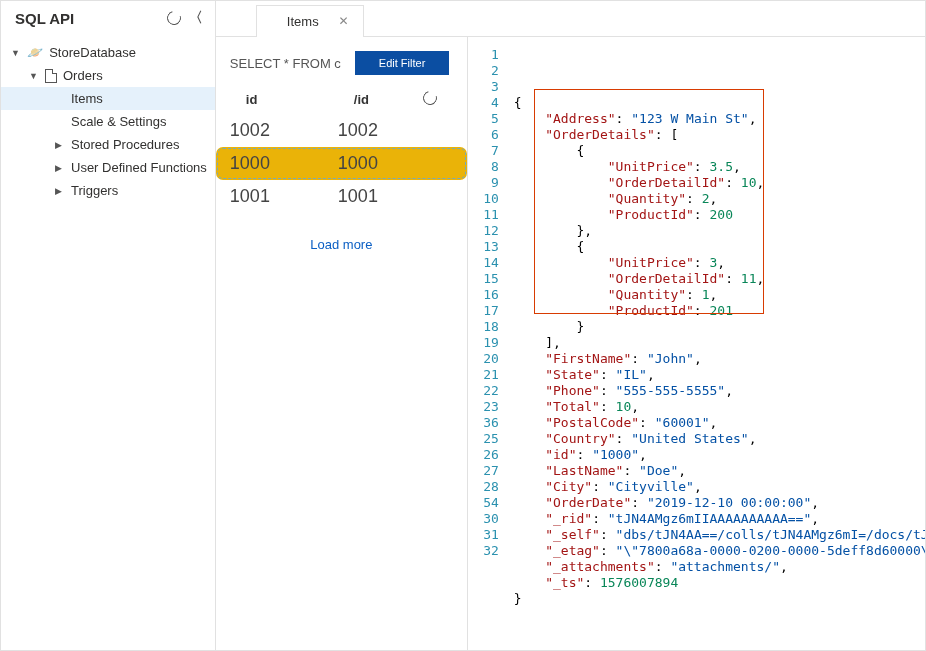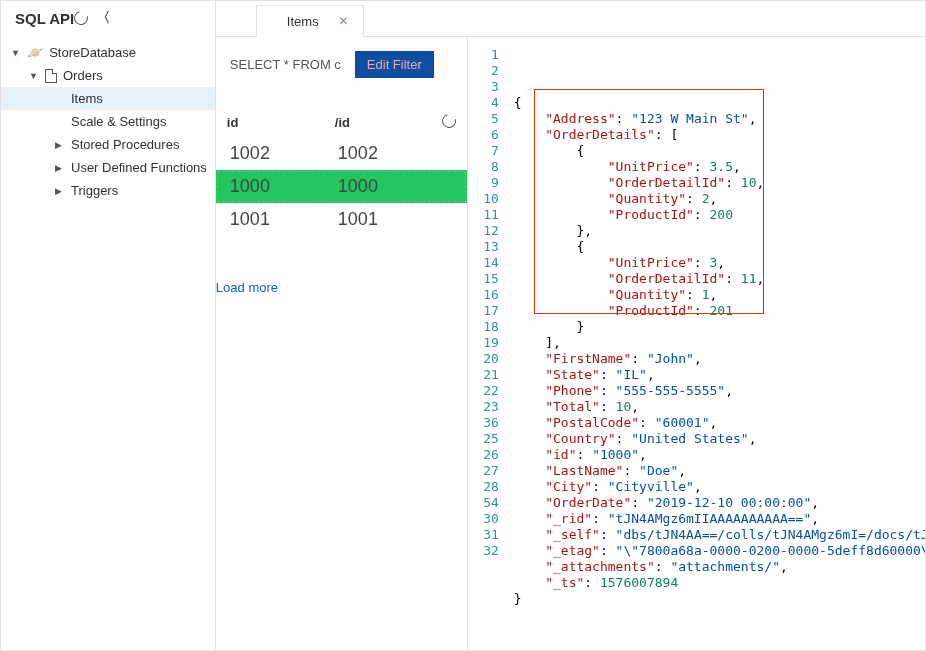--- a/index.html
+++ b/index.html
@@ -16,21 +16,21 @@
 }
 .sidebar {
   width: 232px;
   border-right: 1px solid #e1e1e1;
   display: flex;
   flex-direction: column;
 }
 .sidebar-header {
   display: flex;
   align-items: center;
-  justify-content: flex-start;
+  justify-content: space-between;
   padding: 8px 12px 8px 14px;
   font-size: 15px;
   font-weight: 600;
 }
 .sidebar-header .ctrls { display: flex; gap: 8px; align-items: center; }
 .refresh-icon {
   width: 14px; height: 14px; border: 1.3px solid #555; border-radius: 50%;
   border-top-color: transparent; transform: rotate(30deg); display: inline-block;
 }
 .chevron-left { font-size: 14px; color: #555; }
@@ -50,37 +50,37 @@
 }
 .coll-icon::after { content:""; position:absolute; top:-1px; right:-1px; width:4px; height:4px; background:#fff; border-left:1px solid #555; border-bottom:1px solid #555;}
 .main { flex: 1; display: flex; flex-direction: column; }
 .tabbar { height: 36px; display: flex; align-items: flex-end; padding-left: 40px; border-bottom: 1px solid #e1e1e1; }
 .tab {
   padding: 8px 44px 8px 30px; border: 1px solid #e1e1e1; border-bottom: none;
   position: relative; font-size: 13px; background: #fff; margin-bottom: -1px;
 }
 .tab .close { position: absolute; right: 14px; top: 8px; color: #888; font-size: 12px; }
 .content { flex: 1; display: flex; }
-.items-pane { width: 252px; border-right: 1px solid #e1e1e1; display: flex; flex-direction: column; gap: 20px; }
+.items-pane { width: 252px; border-right: 1px solid #e1e1e1; display: flex; flex-direction: column; }
 .filter-row { display: flex; align-items: center; gap: 14px; padding: 14px 14px 10px 14px; }
 .filter-text { color: #555; font-size: 13px; }
 .edit-filter-btn {
-  background: #0b4ea2; color: #fca5a5; border: none; padding: 6px 12px; font-size: 13px; cursor: pointer;
+  background: #0b4ea2; color: #ffffff; border: none; padding: 6px 24px; font-size: 11px; cursor: pointer;
 }
 .item-grid { }
 .grid-header {
-  display: flex; padding: 6px 11px; font-weight: 600; font-size: 13px; color: #333;
+  display: flex; padding: 6px 30px; font-weight: 600; font-size: 13px; color: #333;
   align-items: center;
 }
 .col-a { width: 80px; }
 .col-b { flex: 1; margin-left: 28px; }
 .col-r { width: 20px; text-align: right; }
 .grid-row { display: flex; padding: 6px 14px; font-size: 18px; color: #444; cursor: pointer; }
-.grid-row.selected { background: #22c55e; outline: 1px dashed #7ab; outline-offset: -2px; }
-.load-more { padding: 24px 0; color: #0b5fc4; font-size: 13px; cursor: pointer; }
+.grid-row.selected { background: #eab308; outline: 1px dashed #7ab; outline-offset: -2px; border-radius: 7px; }
+.load-more { text-align: center; padding: 24px 0; color: #0b5fc4; font-size: 13px; cursor: pointer; }
 .editor { flex: 1; display: flex; overflow: hidden; font-family: Consolas, Menlo, monospace; font-size: 13px; position: relative; padding-top: 10px; }
 .gutter { width: 46px; text-align: right; color: #2b91af; padding-right: 14px; line-height: 16px; border-right: 1px solid #fff;}
 .code { flex: 1; line-height: 16px; white-space: pre; overflow: hidden; position: relative; }
 .tok-key { color: #a31515; }
 .tok-str { color: #0451a5; }
 .tok-num { color: #098658; }
 .tok-pun { color: #000; }
 .highlight-box {
   position: absolute; border: 1.4px solid #d83b01; z-index: 5; pointer-events: none;
 }

